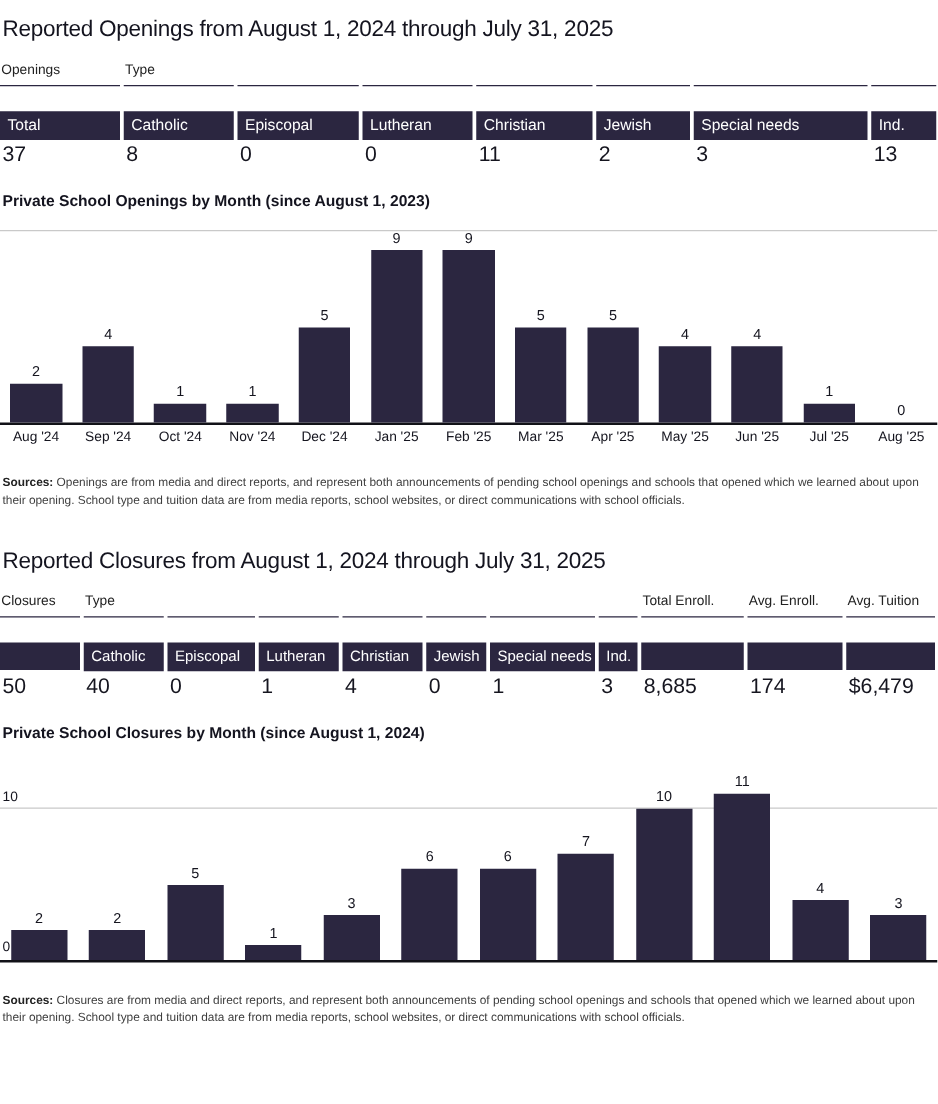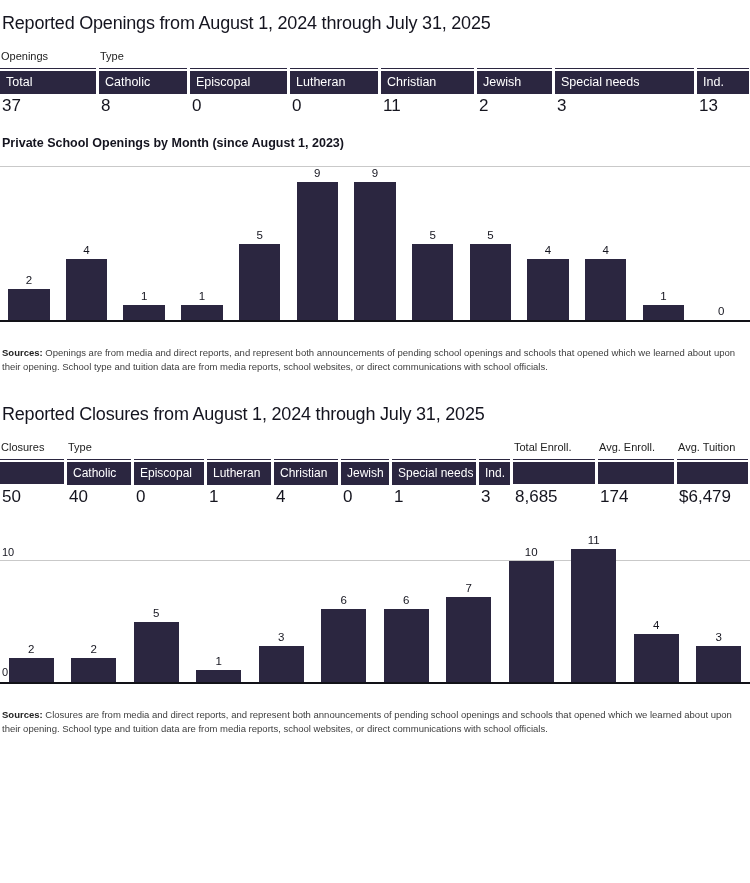--- a/index.html
+++ b/index.html
@@ -11,21 +11,21 @@
   .section-title {
     font-size:18px; font-weight:normal; color:#14141f;
     margin:13px 2px 0 2px; letter-spacing:-0.2px;
   }
   
   .tbl-grid { display:grid; column-gap:3px; }
   .openings-cols { grid-template-columns:96px 88px 97px 88px 93px 75px 139px 52px; }
   .closures-cols { grid-template-columns:64px 64px 70px 64px 64px 48px 84px 31px 82px 76px 71px; }
   .label-row { margin-top:16px; }
   .label-row .lbl { font-size:11px; color:#222; padding:0 0 6px 1px; white-space:nowrap; }
-  .th { border-top:1.5px solid #2b2640; padding-top:2px; }
+  .th { border-top:1.5px solid #2b2640; padding-top:20px; }
   .th-inner {
     background:#2b2640; color:#ffffff; padding:4px 5px 5px 6px;
     min-height:13px; white-space:nowrap; overflow:hidden;
   }
   .openings-tbl .th-inner { font-size:12.5px; }
   .closures-tbl .th-inner { font-size:12px; }
   .td { font-size:17px; color:#15151f; padding:2px 4px 0 2px; white-space:nowrap; }
   
   .chart-title { font-size:12.5px; font-weight:bold; color:#14141f; margin:20px 2px 0 2px; }
   .chart { position:relative; margin-top:17px; }
@@ -150,20 +150,35 @@
         </div>
         <div class="slot">
           <div class="bar-value">1</div>
           <div class="bar" style="height: 15.3px; background: rgb(43, 38, 64);"></div>
         </div>
         <div class="slot">
           <div class="bar-value">0</div>
           <div class="bar" style="height: 0px; background: rgb(43, 38, 64);"></div>
         </div>
       </div>
+      <div class="xlabels">
+        <div class="xlabel">Aug '24</div>
+        <div class="xlabel">Sep '24</div>
+        <div class="xlabel">Oct '24</div>
+        <div class="xlabel">Nov '24</div>
+        <div class="xlabel">Dec '24</div>
+        <div class="xlabel">Jan '25</div>
+        <div class="xlabel">Feb '25</div>
+        <div class="xlabel">Mar '25</div>
+        <div class="xlabel">Apr '25</div>
+        <div class="xlabel">May '25</div>
+        <div class="xlabel">Jun '25</div>
+        <div class="xlabel">Jul '25</div>
+        <div class="xlabel">Aug '25</div>
+      </div>
     </div>
 
   <div class="sources">
     <span class="src-label">Sources:</span>
     <span>Openings are from media and direct reports, and represent both announcements of pending school openings and schools that opened which we learned about upon their opening. School type and tuition data are from media reports, school websites, or direct communications with school officials.</span>
   </div>
 </div>
 
 <div class="section section-2">
   <div class="section-title">Reported Closures from August 1, 2024 through July 31, 2025</div>
@@ -225,20 +240,21 @@
         <div class="td">4</div>
         <div class="td">0</div>
         <div class="td">1</div>
         <div class="td">3</div>
         <div class="td">8,685</div>
         <div class="td">174</div>
         <div class="td">$6,479</div>
       </div>
   </div>
 
+  <div class="chart-title">Private School Closures by Month (since August 1, 2024)</div>
   <div class="chart" id="chart-closures">
       <div class="plot" style="height: 158px;">
         <div class="gridline" style="bottom: 121px;"></div>
         <div class="ytick" style="bottom: 124px;">10</div>
         <div class="ytick" style="bottom: 4px;">0</div>
         <div class="slot">
           <div class="bar-value">2</div>
           <div class="bar" style="height: 24.2px; background: rgb(43, 38, 64);"></div>
         </div>
         <div class="slot">

